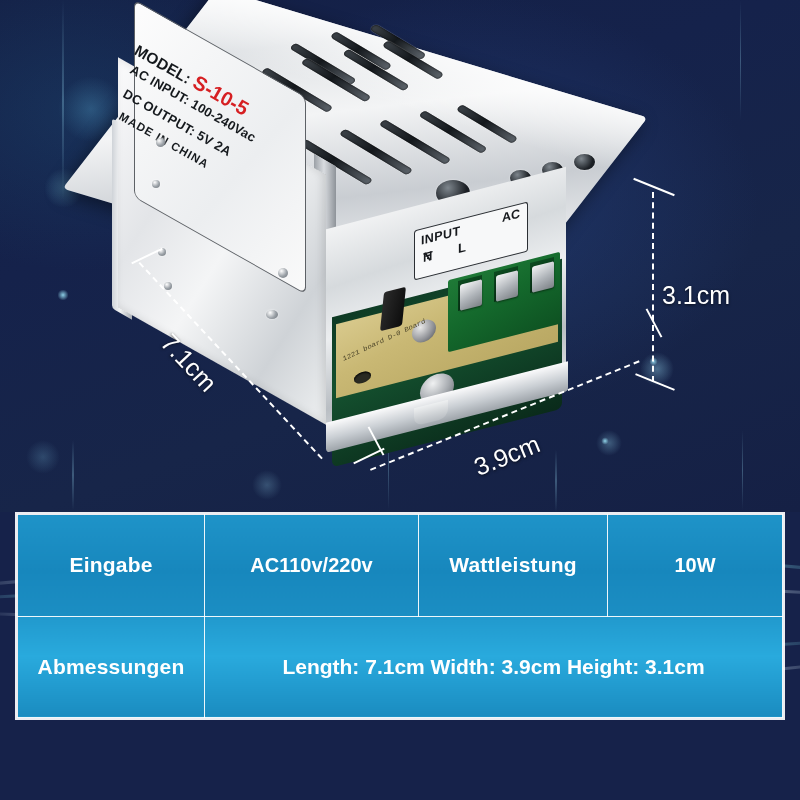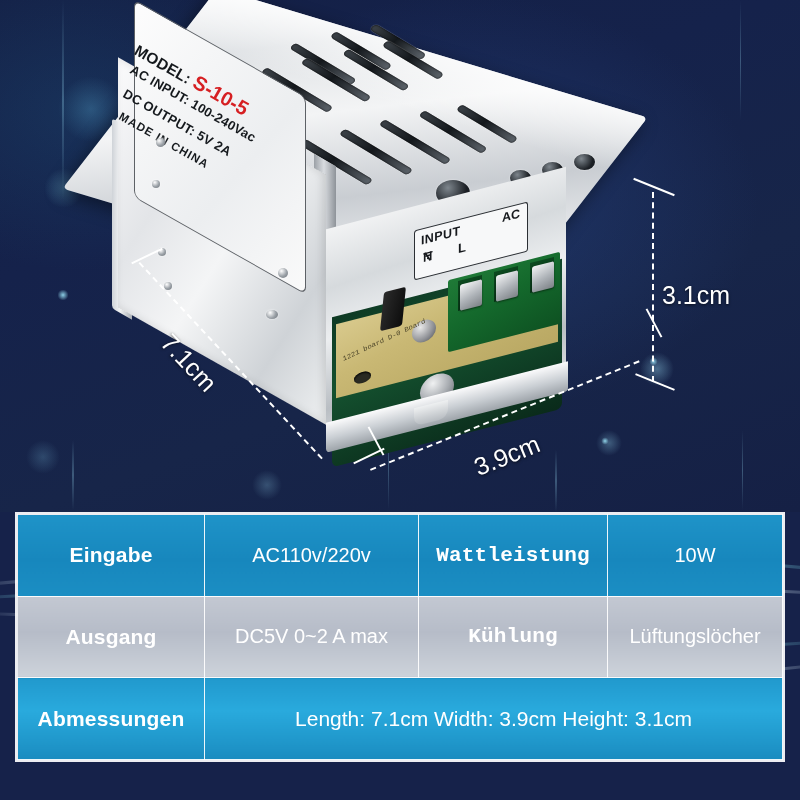--- a/index.html
+++ b/index.html
@@ -165,41 +165,41 @@
   
   .dim-line{position:absolute;pointer-events:none;}
   .dash-h{border-top:2px dashed #ffffff;}
   .dash-v{border-left:2px dashed #ffffff;}
   .solid{background:#ffffff;}
   .dim-label{position:absolute;color:#ffffff;font-size:25px;font-weight:500;
     text-shadow:0 1px 3px rgba(0,0,0,.65);white-space:nowrap;}
 
   
   #spec{
-    position:absolute;left:15px;top:512px;width:770px;height:250px;
+    position:absolute;left:15px;top:512px;width:770px;height:208px;
     border:2px solid rgba(255,255,255,.92);
     box-sizing:border-box;
   }
   .tbl{width:100%;height:100%;border-collapse:collapse;table-layout:fixed;}
   .tbl td{
     border:1.4px solid rgba(255,255,255,.92);
     text-align:center;vertical-align:middle;color:#ffffff;
     padding:0 4px;
   }
   .rowA td{background:linear-gradient(180deg,#1e93c8 0%,#1787bd 55%,#1b8ec3 100%);}
   .rowB td{background:linear-gradient(180deg,#c3c8d2 0%,#b6bcc8 45%,#cdd2da 100%);}
   .rowA.r3 td{background:linear-gradient(180deg,#1fa3d8 0%,#1b93c9 45%,#1787bd 100%);}
   .rowB.r4 td{background:linear-gradient(180deg,#b9bfca 0%,#c6cbd4 50%,#b4bac6 100%);}
   .rowA.r5 td{background:linear-gradient(180deg,#2199cd 0%,#29aadd 40%,#1a8cc0 100%);margin-left:24px;}
   .k{font-weight:bold;font-size:21px;letter-spacing:.2px;}
-  .v{font-size:20px;font-weight:400;}
+  .v{font-size:20px;font-weight:700;}
   .v-dim{font-size:21px;text-align:left;padding-left:22px;}
   .col1{width:178px;}
   .col2{width:205px;}
-  .col3{width:180px;font-family:Liberation Mono, monospace;}
+  .col3{width:180px;}
 
   
   .band{position:absolute;left:0;top:498px;width:800px;height:302px;overflow:hidden;pointer-events:none;}
   .streak{position:absolute;background:linear-gradient(90deg,rgba(255,255,255,0),rgba(220,240,250,.55),rgba(255,255,255,0));height:3px;}
   .streak.cy{background:linear-gradient(90deg,rgba(120,220,230,0),rgba(130,225,235,.55),rgba(120,220,230,0));}
 </style>
 </head>
 <body>
 
 <div id="stage">
@@ -328,26 +328,20 @@
 
   <div id="spec">
     <table class="tbl">
       <tbody>
         <tr class="rowA r1">
           <td class="k col1">Eingabe</td>
           <td class="v col2">AC110v/220v</td>
           <td class="k col3">Wattleistung</td>
           <td class="v">10W</td>
         </tr>
-        <tr class="rowB r2">
-          <td class="k col1">Ausgang</td>
-          <td class="v col2">DC5V 0~2 A max</td>
-          <td class="k col3">Kühlung</td>
-          <td class="v">Lüftungslöcher</td>
-        </tr>
         <tr class="rowA r5">
           <td class="k col1">Abmessungen</td>
           <td class="v v-dim" colspan="3">Length: 7.1cm Width: 3.9cm Height: 3.1cm</td>
         </tr>
       </tbody>
     </table>
   </div>
 
 </div>
 

